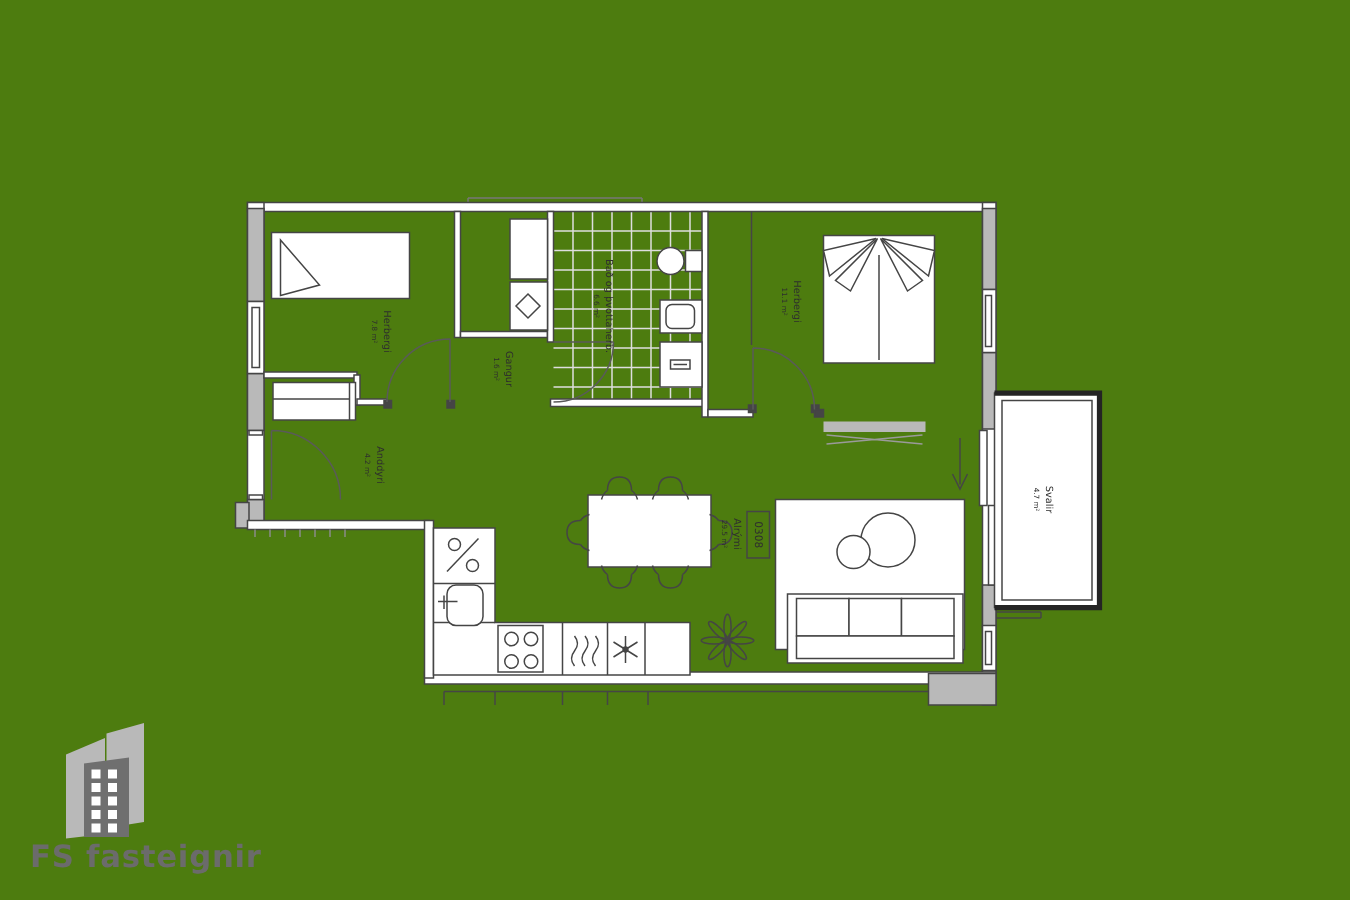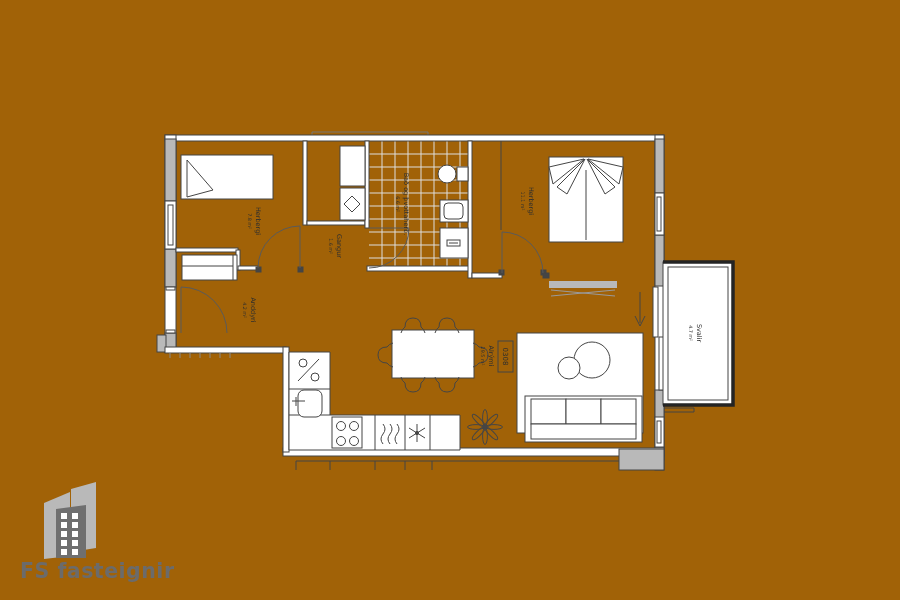--- a/index.html
+++ b/index.html
@@ -1,16 +1,16 @@
 <!DOCTYPE html>
 <html><head>
 <meta charset="utf-8">
 <style>
   html,body{margin:0;padding:0;background:#ffffff;}
-  .stage{position:relative;width:900px;height:600px;background:#a16207;overflow:hidden;
+  .stage{position:relative;width:900px;height:600px;background:#4d7c0f;overflow:hidden;
          font-family:"DejaVu Sans", sans-serif;}
   svg text{font-family:"DejaVu Sans", sans-serif;}
   .room-name{font-size:6.5px;fill:#2e2e2e;}
   .room-area{font-size:4.8px;fill:#2e2e2e;}
   .unit-no{font-size:7px;fill:#2e2e2e;}
   .logo-text{font-size:20.5px;font-weight:bold;fill:#6b6b6b;letter-spacing:0.5px;}
 </style>
 </head>
 <body>
 

